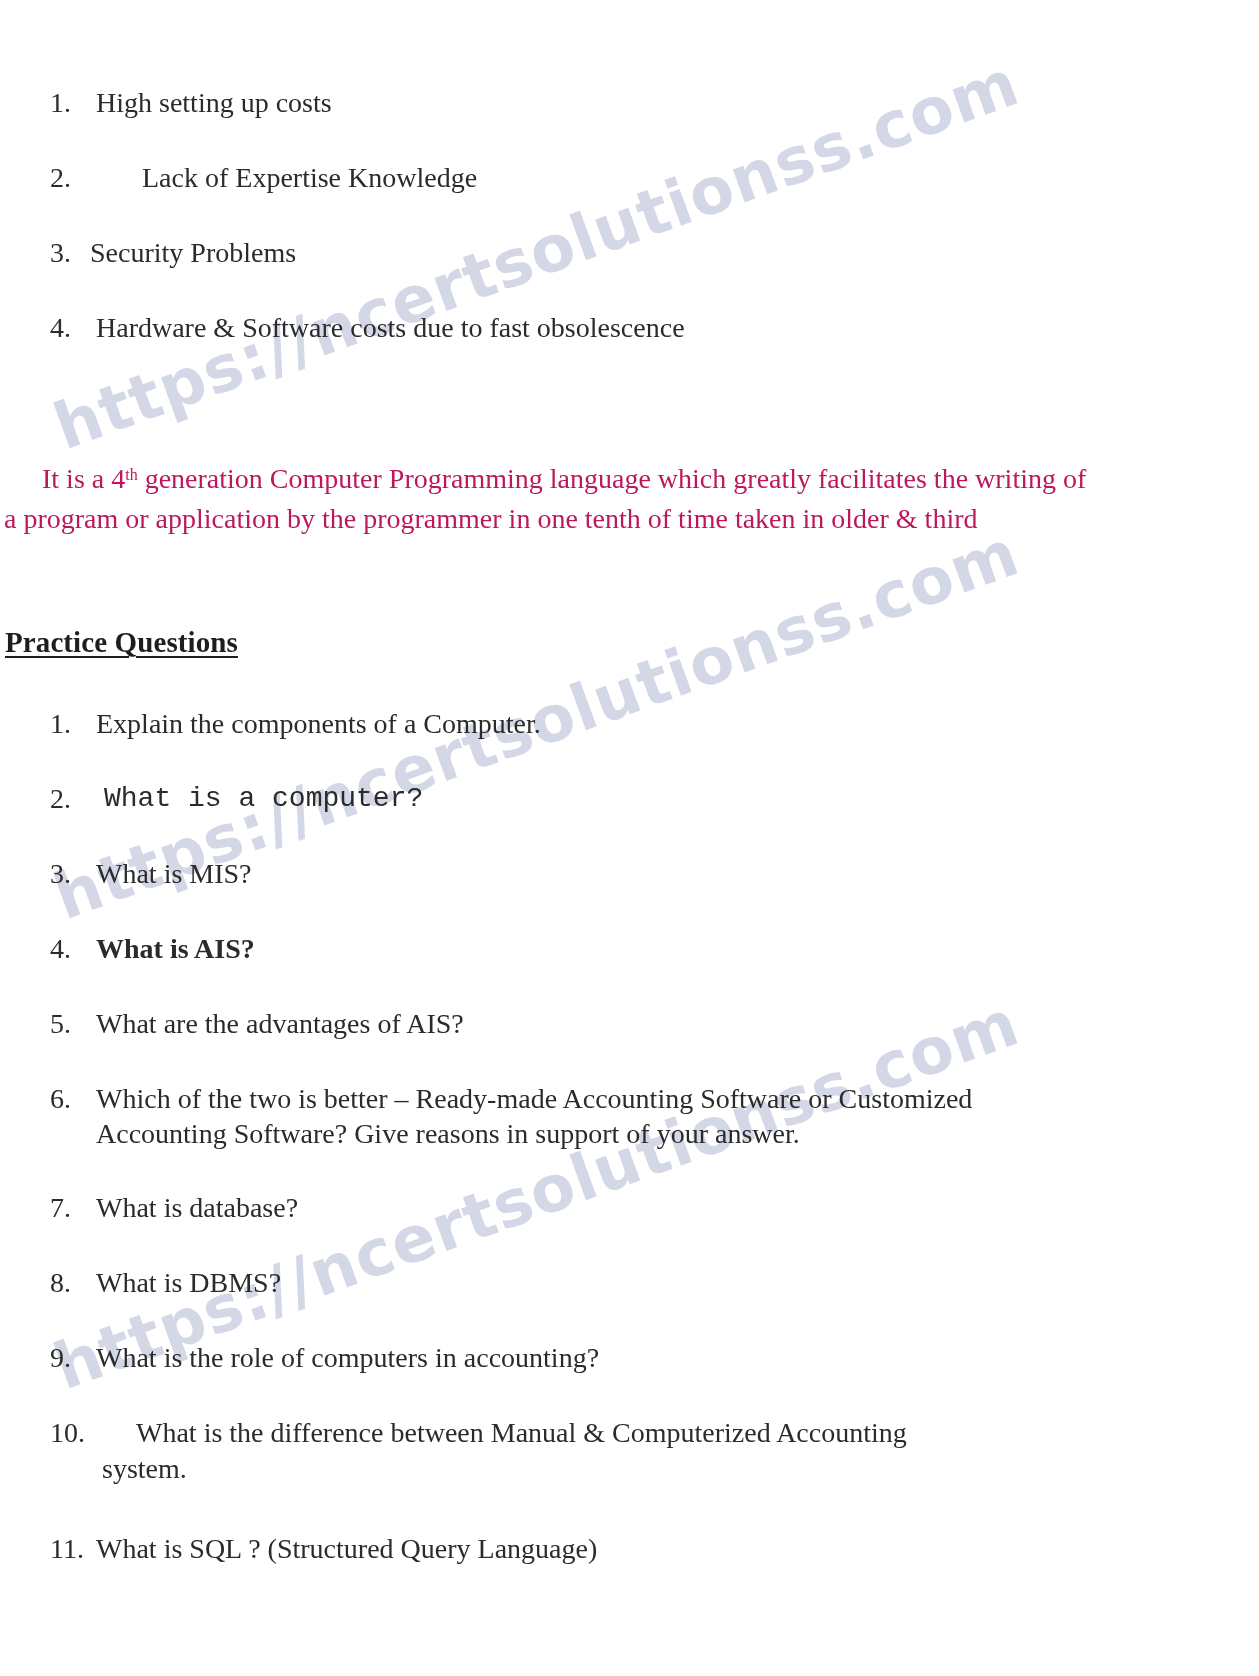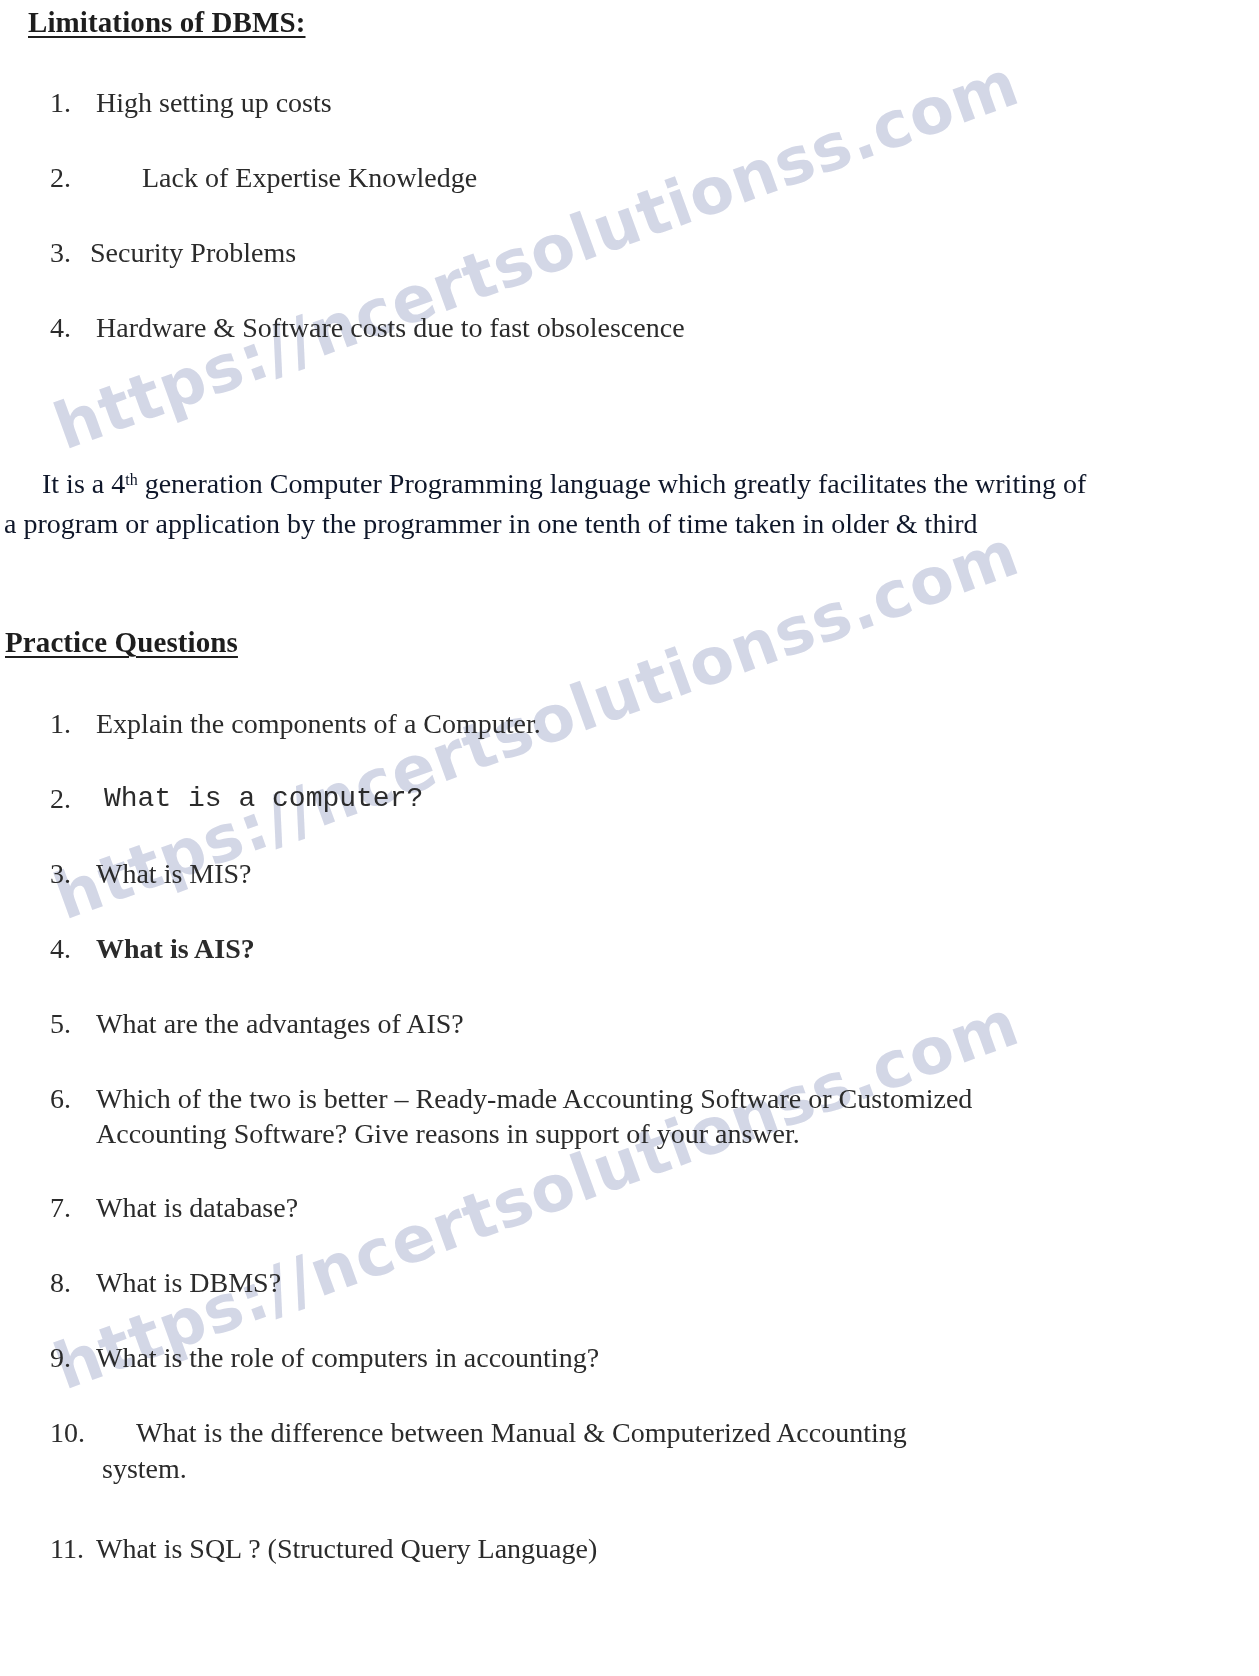--- a/index.html
+++ b/index.html
@@ -42,22 +42,22 @@
       left: 0;
       top: 0;
     }
     .item .txt {
       position: absolute;
       top: 0;
     }
     .para {
       position: absolute;
       font-size: 28px;
-      line-height: 42px;
-      color: #0f172a;
+      line-height: 32px;
+      color: #be185d;
       white-space: nowrap;
     }
     sup {
       font-size: 16px;
       vertical-align: top;
       position: relative;
       top: -4px;
     }
     .watermark {
       position: absolute;
@@ -75,21 +75,20 @@
   </style>
 </head>
 <body>
 
 <div class="page">
 
   <div class="watermark" style="left:70px; top:390px;">https://ncertsolutionss.com</div>
   <div class="watermark" style="left:70px; top:860px;">https://ncertsolutionss.com</div>
   <div class="watermark" style="left:70px; top:1330px;">https://ncertsolutionss.com</div>
 
-  <div class="heading" style="left:28px; top:6px;">Limitations of DBMS:</div>
 
   <div class="item" style="left:50px; top:84px;">
     <span class="num">1.</span>
     <span class="txt" style="left:46px;">High setting up costs</span>
   </div>
   <div class="item" style="left:50px; top:159px;">
     <span class="num">2.</span>
     <span class="txt" style="left:46px;margin-left:46px;">Lack of Expertise Knowledge</span>
   </div>
   <div class="item" style="left:50px; top:234px;">

